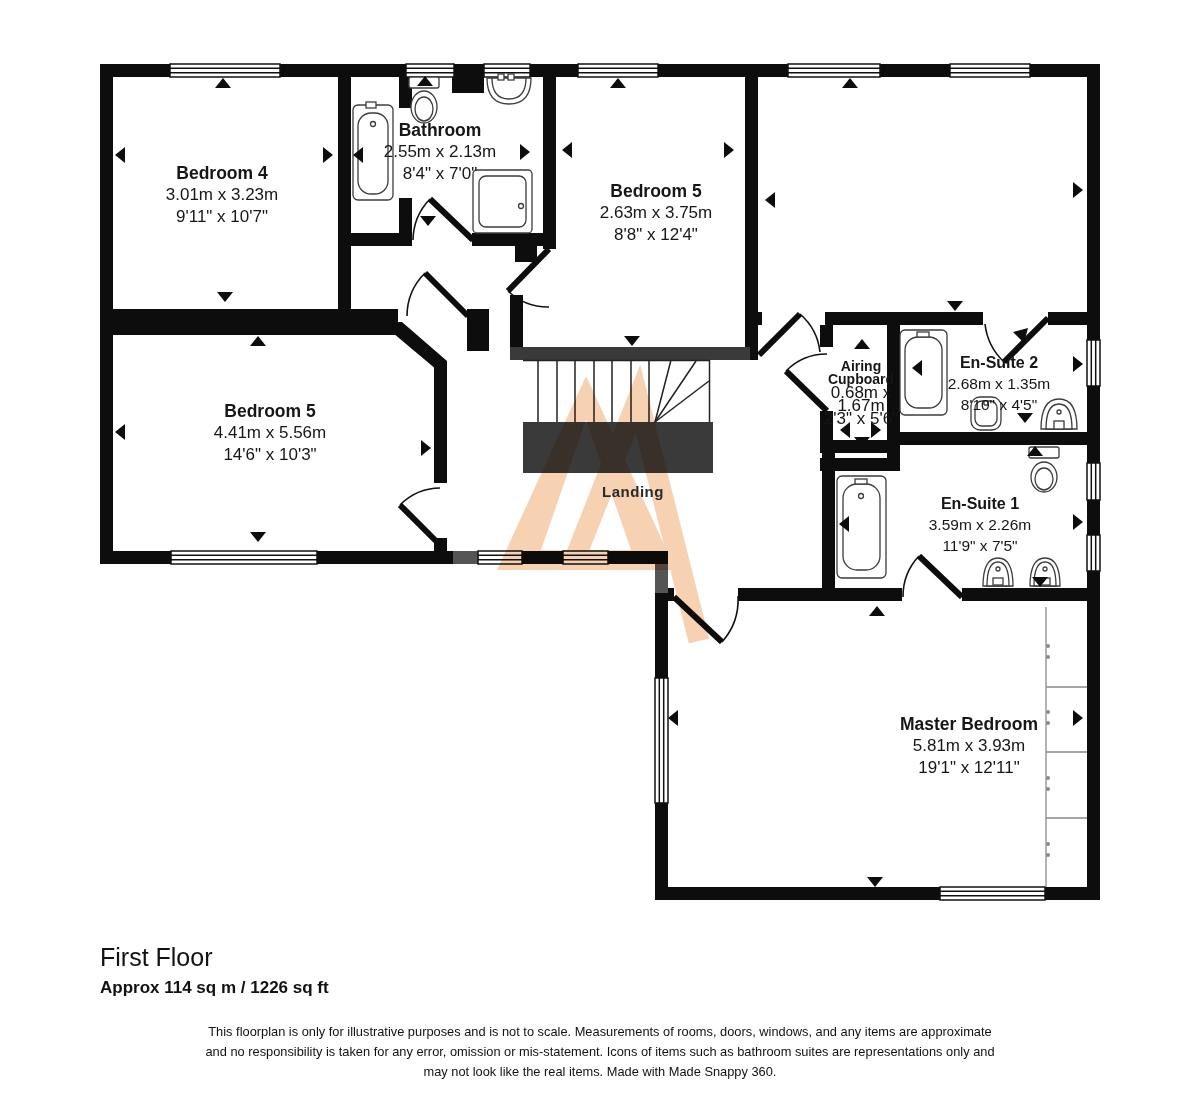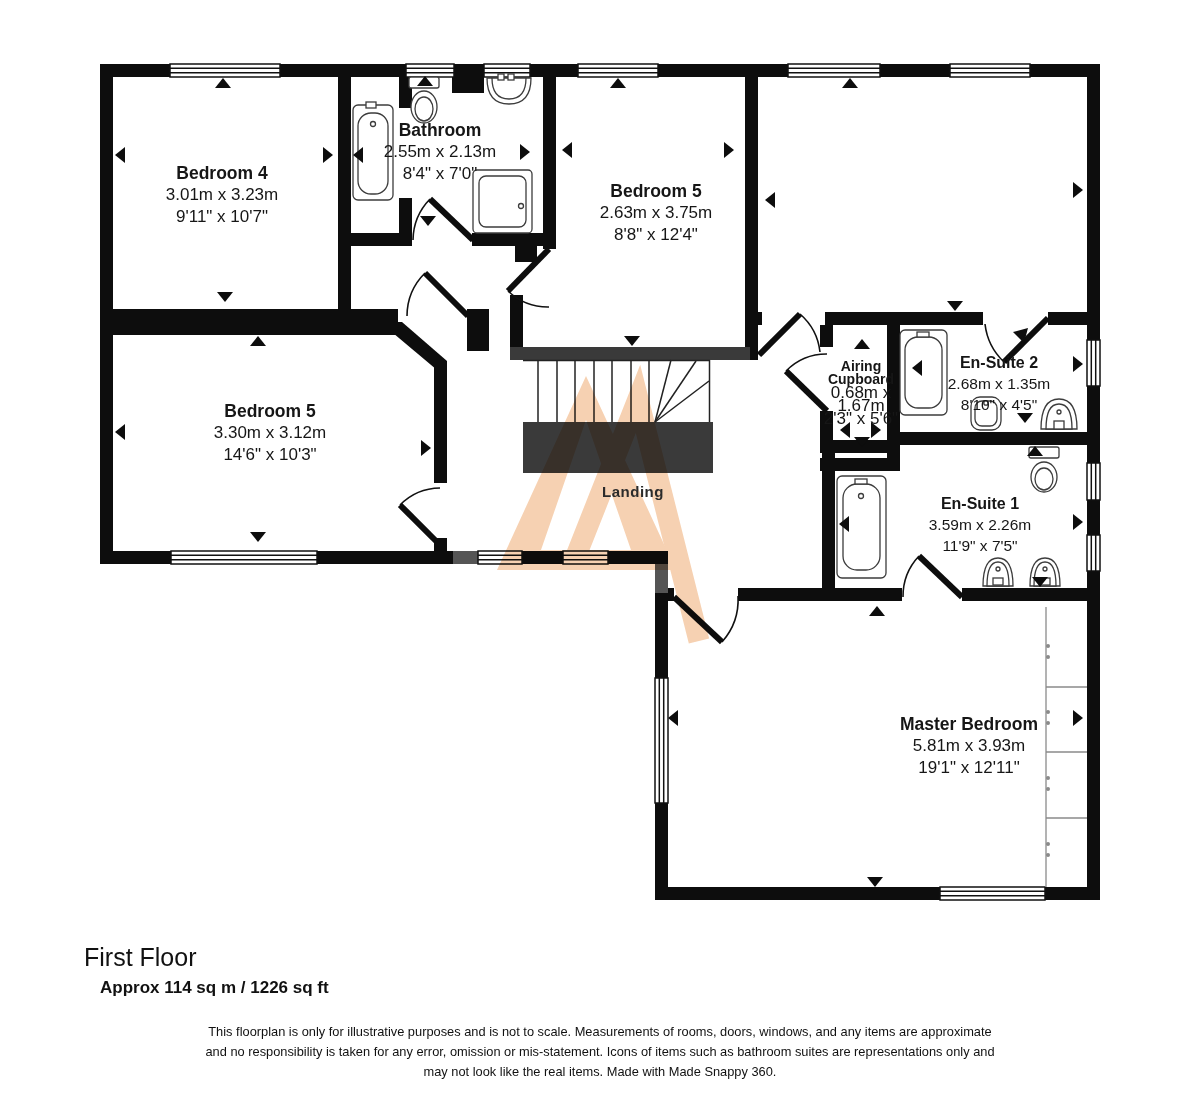--- a/index.html
+++ b/index.html
@@ -17,21 +17,21 @@
   .room-label.small{line-height:13px;white-space:normal;}
   .room-label.small .rname{font-size:14px;line-height:13px;}
   .room-label.small .rdim{font-size:17px;}
   .room-label.mid .rname{font-size:16px;}
   .room-label.mid .rdim{font-size:15.5px;}
   .landing-label{
     position:absolute;z-index:3;transform:translateX(-50%);
     font-weight:bold;font-size:15px;color:#2b2b2b;letter-spacing:0.5px;
   }
   .floor-title{
-    position:absolute;left:84px;top:943px;z-index:3;
+    position:absolute;left:100px;top:943px;z-index:3;
     font-size:25px;color:#111;
   }
   .floor-area{
     position:absolute;left:100px;top:978px;z-index:3;
     font-size:17px;font-weight:bold;color:#111;
   }
   .disclaimer{
     position:absolute;left:0;right:0;top:1022px;z-index:3;text-align:center;
     font-size:13.5px;line-height:20px;color:#111;
     transform:scaleX(0.95);
@@ -375,21 +375,21 @@
 
   <div class="room-label" style="left:614px;top:180px;margin-left:42px;">
     <div class="rname">Bedroom 5</div>
     <div class="rdim">2.63m x 3.75m</div>
     <div class="rdim">8'8" x 12'4"</div>
   </div>
 
 
   <div class="room-label" style="left:270px;top:400px;">
     <div class="rname">Bedroom 5</div>
-    <div class="rdim">3.30m x 3.12m</div>
+    <div class="rdim">4.41m x 5.56m</div>
     <div class="rdim">14'6" x 10'3"</div>
   </div>
 
   <div class="room-label small" style="left:861px;top:360px;width:78px;">
     <div class="rname">Airing Cupboard</div>
     <div class="rdim">0.68m x 1.67m</div>
     <div class="rdim">2'3" x 5'6"</div>
   </div>
 
   <div class="room-label mid" style="left:999px;top:352px;line-height:21px;">

